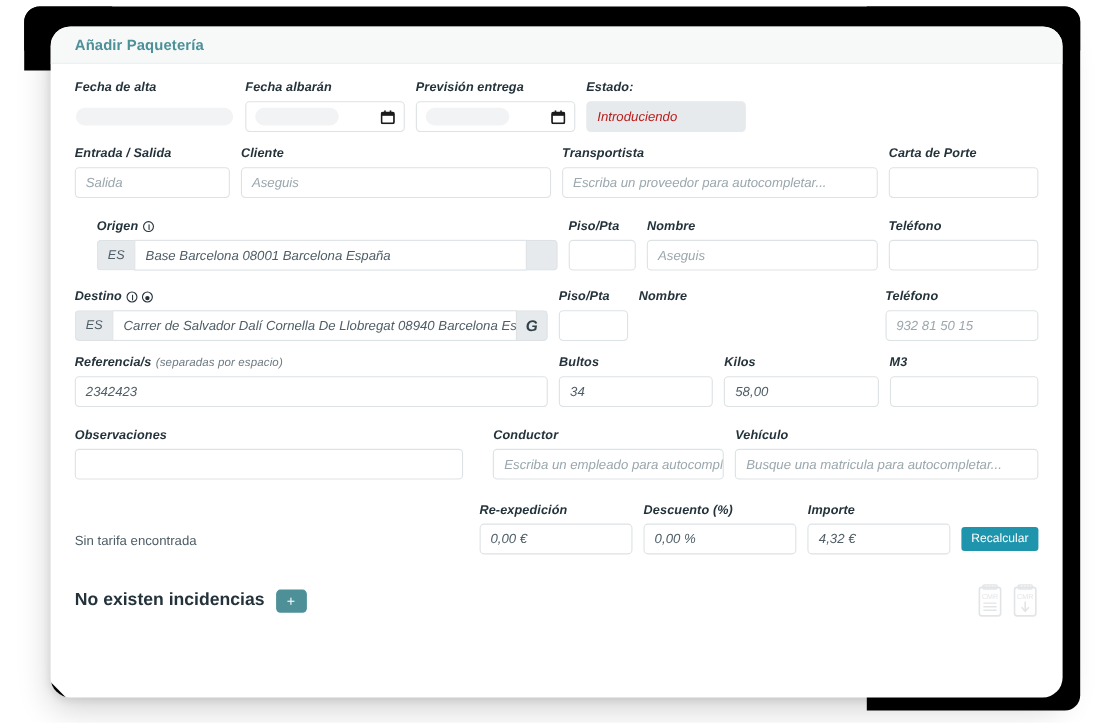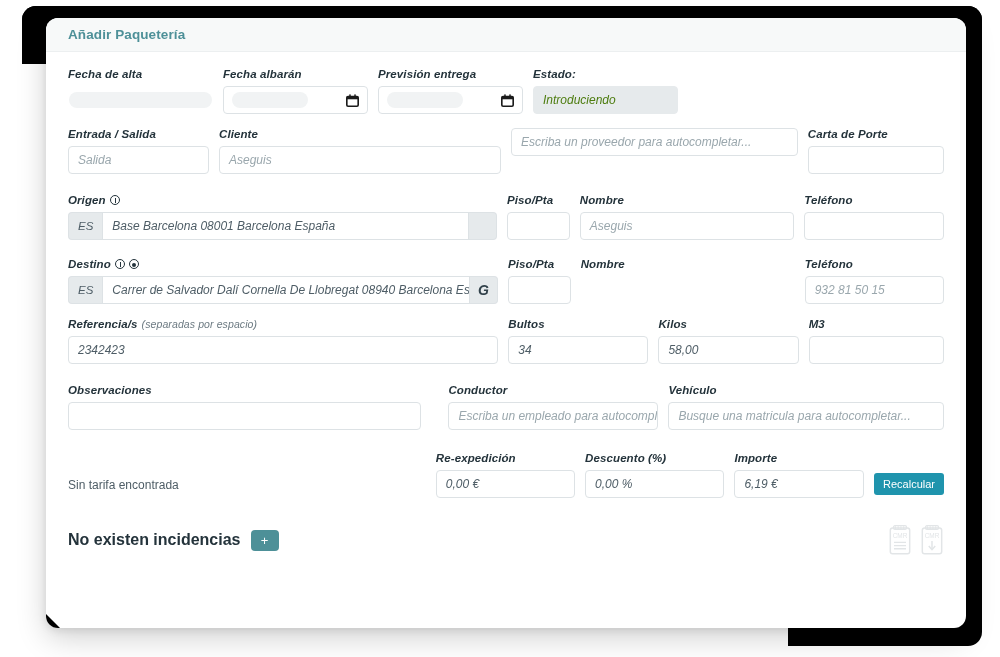--- a/index.html
+++ b/index.html
@@ -27,24 +27,24 @@
     border-radius: 0 14px 14px 0;
   }
   .backdrop-corner {
     left: 22px; top: 6px; width: 80px; height: 58px;
     border-radius: 14px 0 0 0;
   }
 
   
   .card {
     position: absolute;
-    left: 46px; top: 18px;
+    left: 46px; top: 24px;
     width: 920px; height: 610px;
     background: #ffffff;
-    border-radius: 12px;
+    border-radius: 18px;
     box-shadow: 0 10px 30px rgba(0,0,0,0.18), 0 2px 8px rgba(0,0,0,0.10);
     overflow: hidden;
   }
   .card-notch {
     position: absolute;
     left: 0; bottom: 0;
     width: 0; height: 0;
     border-left: 14px solid #000;
     border-top: 14px solid transparent;
   }
@@ -102,21 +102,21 @@
     background: #ffffff;
     display: flex;
     align-items: center;
     padding: 0 9px;
     font-size: 12px;
     color: #4e5d66;
     white-space: nowrap;
     overflow: hidden;
   }
   .inp.placeholder { color: #9aa7ad; }
-  .inp.readonly { background: #e6eaec; border-color: #e6eaec; color: #4d7c0f; }
+  .inp.readonly { background: #e6eaec; border-color: #e6eaec; color: #b91c1c; }
   .inp.empty { color: transparent; }
 
   
   .inp.skeleton-plain {
     border-color: transparent;
     background: transparent;
     padding: 0;
     align-items: center;
   }
   .skelbar {
@@ -319,30 +319,31 @@
         <span class="label">Entrada / Salida</span>
         <div class="inp placeholder">Salida</div>
       </div>
 
       <div class="field w-290">
         <span class="label">Cliente</span>
         <div class="inp placeholder">Aseguis</div>
       </div>
 
       <div class="field w-295">
+        <span class="label">Transportista</span>
         <div class="inp placeholder">Escriba un proveedor para autocompletar...</div>
       </div>
 
       <div class="field w-140">
         <span class="label">Carta de Porte</span>
         <div class="inp empty"></div>
       </div>
     </div>
 
-    <div class="row" style="margin-top:20px;">
+    <div class="row" style="margin-top:20px;margin-left:20px;">
       <div class="field w-430">
         <span class="label">
           <span>Origen</span>
           <span class="ico-circle info"></span>
         </span>
         <div class="grp">
           <div class="pfx">ES</div>
           <div class="main">Base Barcelona 08001 Barcelona España</div>
           <div class="sfx blank"></div>
         </div>
@@ -447,21 +448,21 @@
         <div class="inp">0,00 €</div>
       </div>
 
       <div class="field w-145">
         <span class="label">Descuento (%)</span>
         <div class="inp">0,00 %</div>
       </div>
 
       <div class="field w-135">
         <span class="label">Importe</span>
-        <div class="inp">6,19 €</div>
+        <div class="inp">4,32 €</div>
       </div>
 
       <button class="btn-recalc">Recalcular</button>
     </div>
 
     <div class="footer-row">
       <span class="footer-text">No existen incidencias</span>
       <button class="btn-plus">+</button>
 
       <div class="footer-icons">

